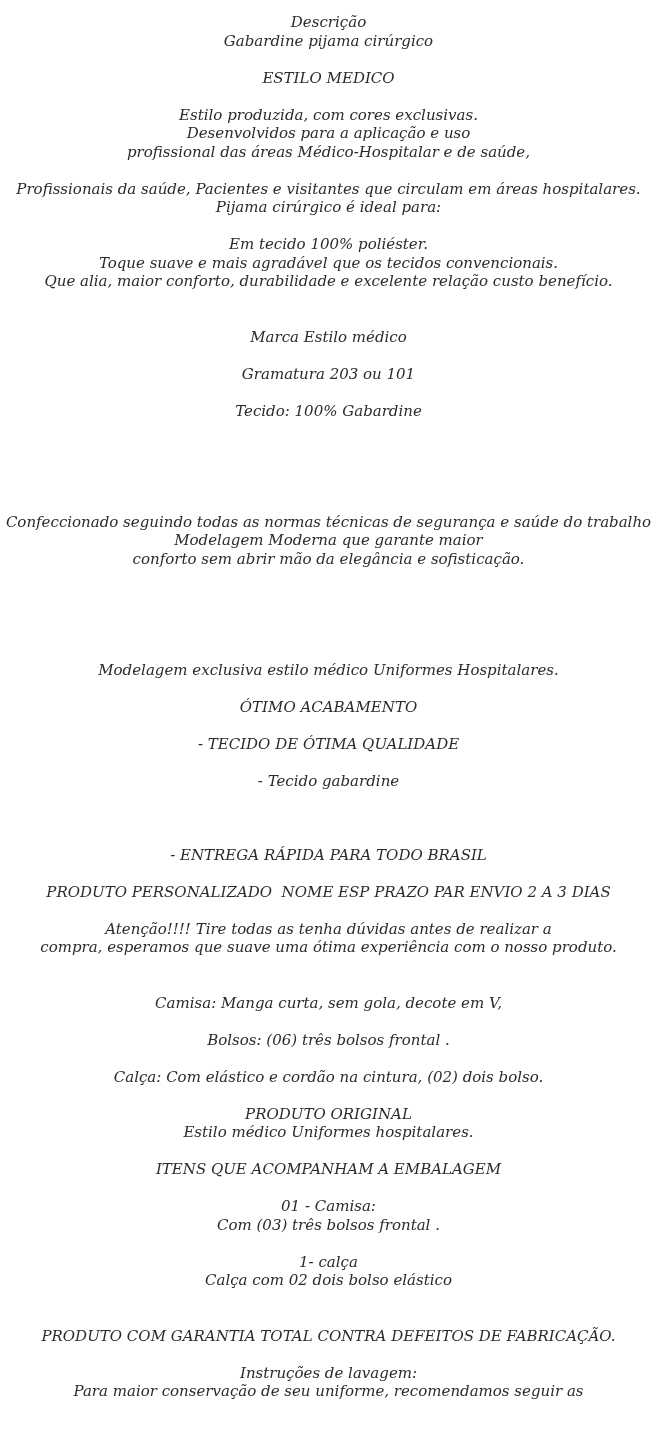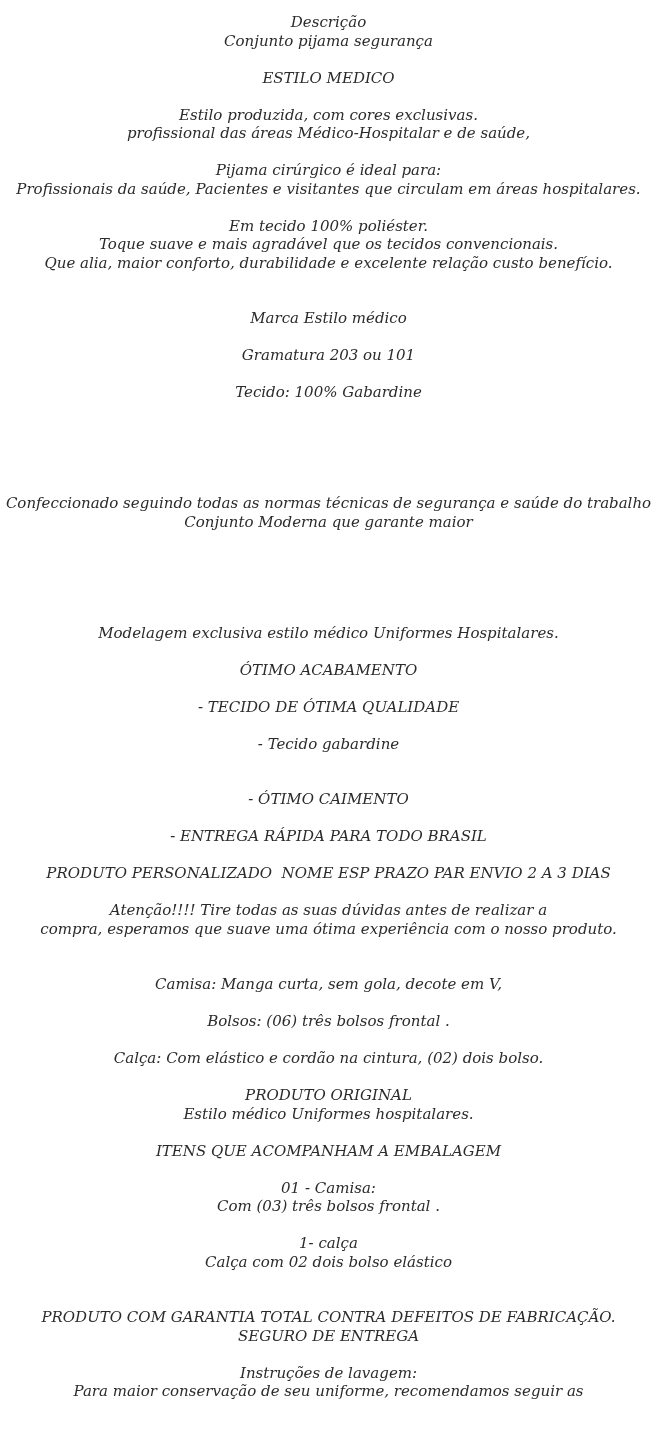--- a/index.html
+++ b/index.html
@@ -27,68 +27,69 @@
     height: 18.5px;
     line-height: 18.5px;
     white-space: pre;   
   }
 </style>
 </head>
 <body style="background: rgb(255, 255, 255);">
 
 <div class="doc" style="color: rgb(43, 43, 43);">
     <div class="line">Descrição</div>
-    <div class="line">Conjunto pijama segurança</div>
+    <div class="line">Gabardine pijama cirúrgico</div>
     <div class="line">&nbsp;</div>
     <div class="line">ESTILO MEDICO</div>
     <div class="line">&nbsp;</div>
     <div class="line">Estilo produzida, com cores exclusivas.</div>
+    <div class="line">Desenvolvidos para a aplicação e uso</div>
     <div class="line">profissional das áreas Médico-Hospitalar e de saúde,</div>
     <div class="line">&nbsp;</div>
+    <div class="line">Profissionais da saúde, Pacientes e visitantes que circulam em áreas hospitalares.</div>
     <div class="line">Pijama cirúrgico é ideal para:</div>
-    <div class="line">Profissionais da saúde, Pacientes e visitantes que circulam em áreas hospitalares.</div>
     <div class="line">&nbsp;</div>
     <div class="line">Em tecido 100% poliéster.</div>
     <div class="line">Toque suave e mais agradável que os tecidos convencionais.</div>
     <div class="line">Que alia, maior conforto, durabilidade e excelente relação custo benefício.</div>
     <div class="line">&nbsp;</div>
     <div class="line">&nbsp;</div>
     <div class="line">Marca Estilo médico</div>
     <div class="line">&nbsp;</div>
     <div class="line">Gramatura 203 ou 101</div>
     <div class="line">&nbsp;</div>
     <div class="line">Tecido: 100% Gabardine</div>
     <div class="line">&nbsp;</div>
     <div class="line">&nbsp;</div>
     <div class="line">&nbsp;</div>
     <div class="line">&nbsp;</div>
     <div class="line">&nbsp;</div>
     <div class="line">Confeccionado seguindo todas as normas técnicas de segurança e saúde do trabalho</div>
-    <div class="line">Conjunto Moderna que garante maior</div>
+    <div class="line">Modelagem Moderna que garante maior</div>
+    <div class="line">conforto sem abrir mão da elegância e sofisticação.</div>
     <div class="line">&nbsp;</div>
     <div class="line">&nbsp;</div>
     <div class="line">&nbsp;</div>
     <div class="line">&nbsp;</div>
     <div class="line">&nbsp;</div>
     <div class="line">Modelagem exclusiva estilo médico Uniformes Hospitalares.</div>
     <div class="line">&nbsp;</div>
     <div class="line">ÓTIMO ACABAMENTO</div>
     <div class="line">&nbsp;</div>
     <div class="line">- TECIDO DE ÓTIMA QUALIDADE</div>
     <div class="line">&nbsp;</div>
     <div class="line">- Tecido gabardine</div>
     <div class="line">&nbsp;</div>
     <div class="line">&nbsp;</div>
-    <div class="line">- ÓTIMO CAIMENTO</div>
     <div class="line">&nbsp;</div>
     <div class="line">- ENTREGA RÁPIDA PARA TODO BRASIL</div>
     <div class="line">&nbsp;</div>
     <div class="line">PRODUTO PERSONALIZADO  NOME ESP PRAZO PAR ENVIO 2 A 3 DIAS</div>
     <div class="line">&nbsp;</div>
-    <div class="line">Atenção!!!! Tire todas as suas dúvidas antes de realizar a</div>
+    <div class="line">Atenção!!!! Tire todas as tenha dúvidas antes de realizar a</div>
     <div class="line">compra, esperamos que suave uma ótima experiência com o nosso produto.</div>
     <div class="line">&nbsp;</div>
     <div class="line">&nbsp;</div>
     <div class="line">Camisa: Manga curta, sem gola, decote em V,</div>
     <div class="line">&nbsp;</div>
     <div class="line">Bolsos: (06) três bolsos frontal .</div>
     <div class="line">&nbsp;</div>
     <div class="line">Calça: Com elástico e cordão na cintura, (02) dois bolso.</div>
     <div class="line">&nbsp;</div>
     <div class="line">PRODUTO ORIGINAL</div>
@@ -97,17 +98,16 @@
     <div class="line">ITENS QUE ACOMPANHAM A EMBALAGEM</div>
     <div class="line">&nbsp;</div>
     <div class="line">01 - Camisa:</div>
     <div class="line">Com (03) três bolsos frontal .</div>
     <div class="line">&nbsp;</div>
     <div class="line">1- calça</div>
     <div class="line">Calça com 02 dois bolso elástico</div>
     <div class="line">&nbsp;</div>
     <div class="line">&nbsp;</div>
     <div class="line">PRODUTO COM GARANTIA TOTAL CONTRA DEFEITOS DE FABRICAÇÃO.</div>
-    <div class="line">SEGURO DE ENTREGA</div>
     <div class="line">&nbsp;</div>
     <div class="line">Instruções de lavagem:</div>
     <div class="line">Para maior conservação de seu uniforme, recomendamos seguir as</div>
   </div>
 
 </body></html>

